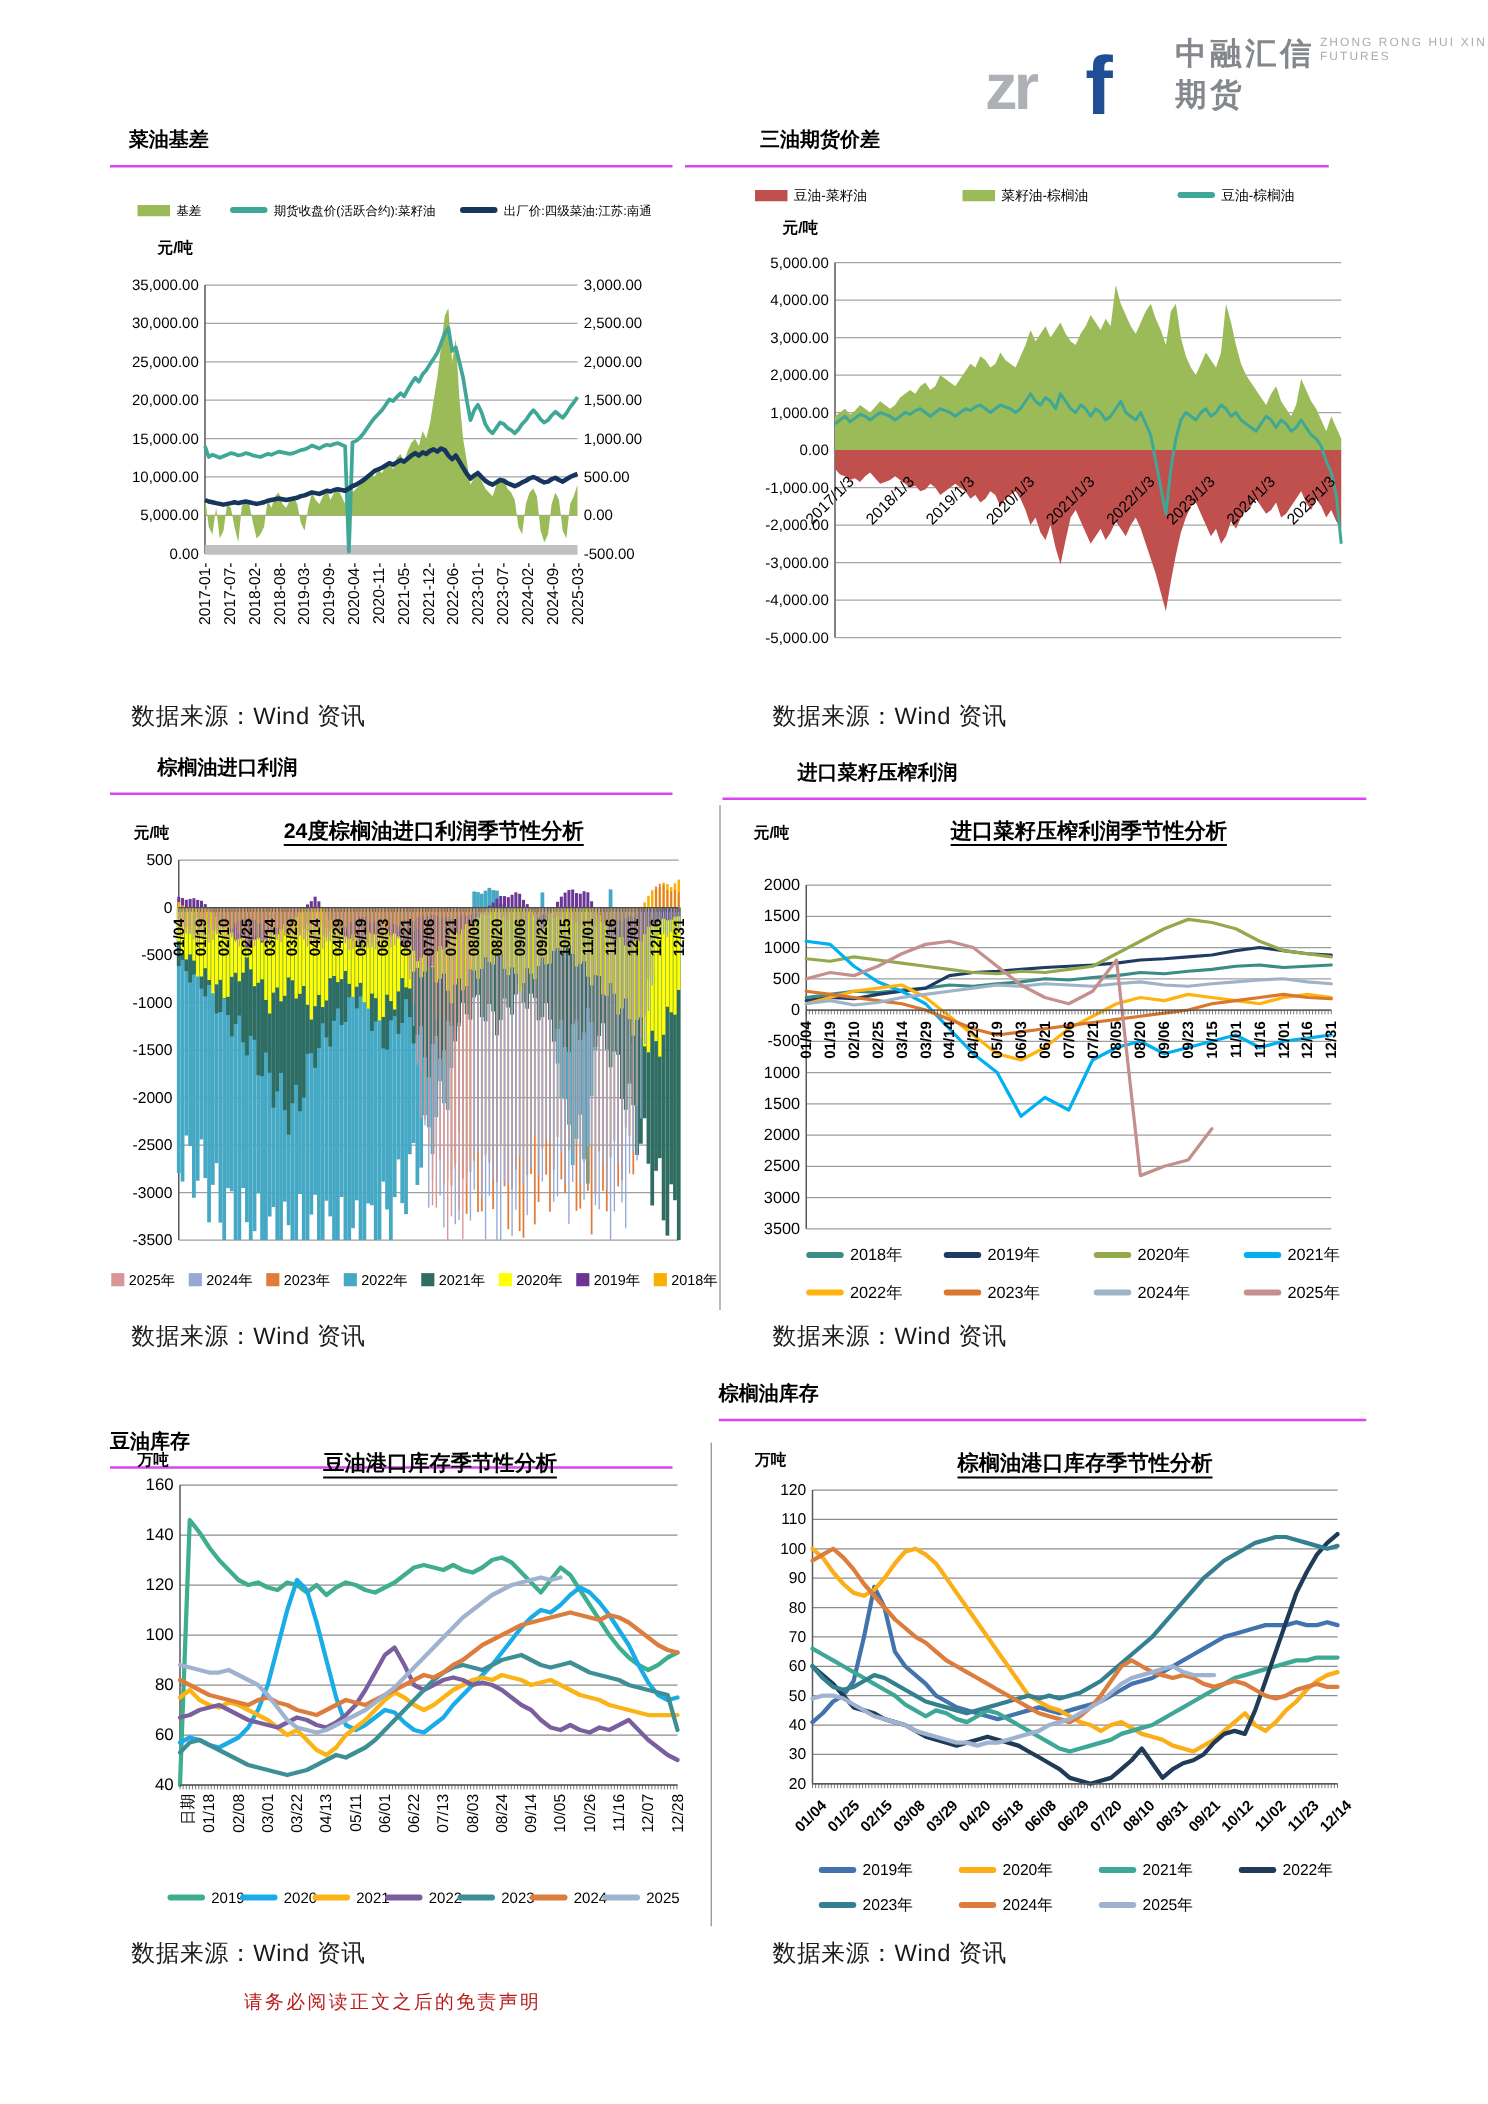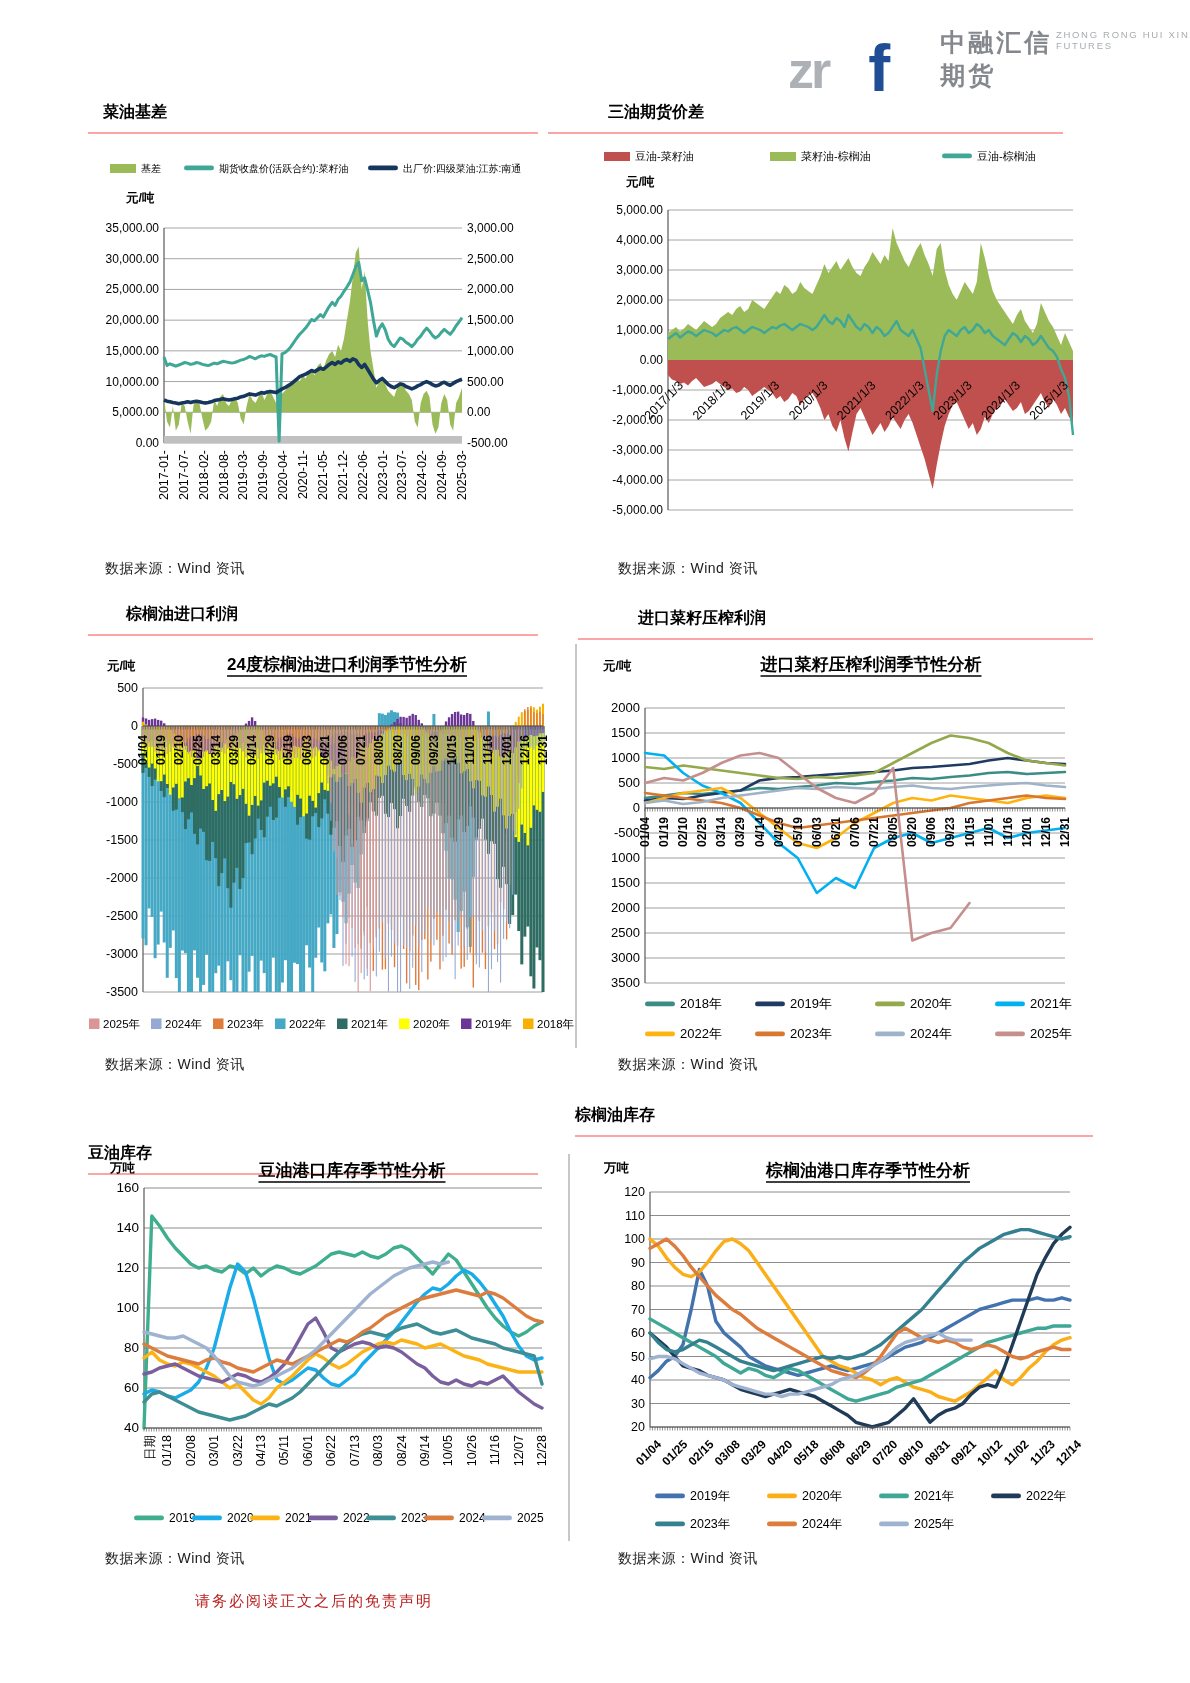--- a/index.html
+++ b/index.html
@@ -1,21 +1,21 @@
 <!DOCTYPE html>
 <html><head>
 <meta charset="utf-8">
 <style>
   html,body{margin:0;padding:0;}
   body{width:1190px;height:1683px;position:relative;background:#fff;
        font-family:"Liberation Sans","DejaVu Sans",sans-serif;color:#000;overflow:hidden;}
   .abs{position:absolute;}
-  .sec-header{font-weight:bold;font-size:16px;color:#000;border-bottom:2px solid #fca5a5;padding-bottom:9px;}
+  .sec-header{font-weight:bold;font-size:16px;color:#000;border-bottom:2px solid #d946ef;padding-bottom:9px;}
   .ind15{text-indent:15px;} .ind38{text-indent:38px;} .ind60{text-indent:60px;} .ind0{text-indent:0;}
-  .source{font-size:14px;color:#1a1a1a;letter-spacing:0.5px;}
+  .source{font-size:19px;color:#1a1a1a;letter-spacing:0.5px;}
   .footer{font-size:15px;color:#b91c1c;letter-spacing:2px;margin-left:20px;}
   .logo{display:flex;align-items:flex-end;gap:40px;}
   .logo .zr{font-weight:bold;font-size:52px;line-height:0.9;color:#ADB0B5;letter-spacing:-3px;}
   .logo .f{font-weight:bold;font-size:66px;line-height:0.78;color:#1F4E94;margin-right:10px;}
   .logo .names{display:flex;padding-bottom:2px;}
   .logo .cn{font-size:25px;font-weight:bold;color:#84888C;letter-spacing:3px;}
   .logo .en{font-size:9.5px;color:#A8ACB0;letter-spacing:1.7px;margin-top:3px;}
   svg text{font-family:"Liberation Sans","DejaVu Sans",sans-serif;}
 </style>
 </head>

